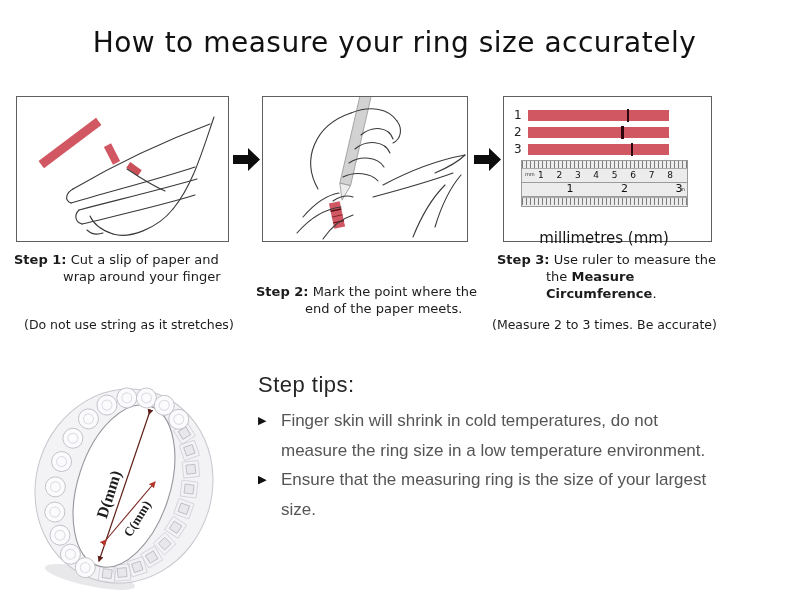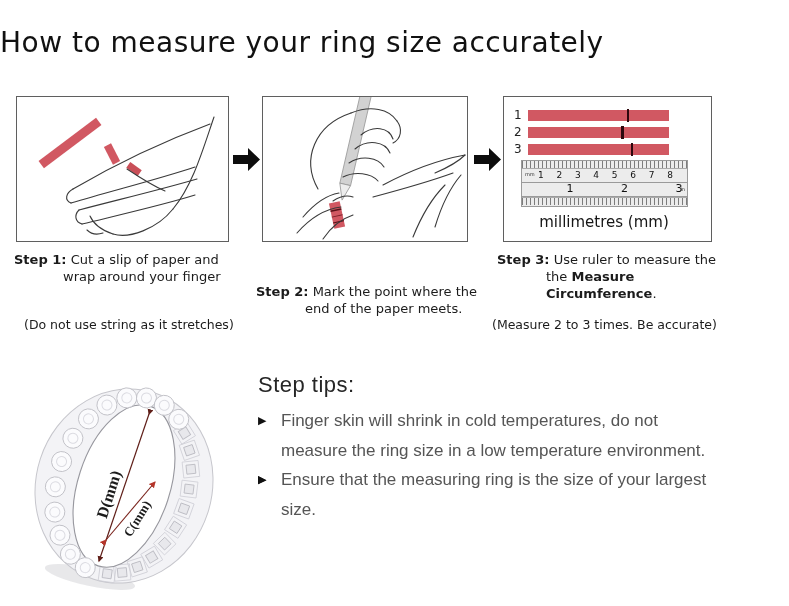--- a/index.html
+++ b/index.html
@@ -1,20 +1,20 @@
 <!DOCTYPE html>
 <html><head>
 <meta charset="utf-8">
 <style>
   html,body{margin:0;padding:0;background:#fff;}
   #page{position:relative;width:789px;height:606px;background:#ffffff;overflow:hidden;
         font-family:"DejaVu Sans",sans-serif;color:#1a1a1a;}
 
   
-  .title{position:absolute;top:26px;left:0;width:100%;
+  .title{position:absolute;top:26px;left:0;width:100%;text-align:center;
          font-size:28px;font-weight:500;letter-spacing:.5px;color:#111;}
 
   
   .panel{position:absolute;top:96px;height:146px;border:1px solid #5f5f5f;background:#fff;box-sizing:border-box;}
   #panel-1{left:16px;width:213px;}
   #panel-2{left:262px;width:206px;}
   #panel-3{left:503px;width:209px;}
   .flow-arrow{position:absolute;top:147px;width:27px;height:25px;}
   #arrow-1{left:233px;} #arrow-2{left:474px;}
 
@@ -39,21 +39,21 @@
          border:1px solid #9a9a9a;box-sizing:border-box;}
   .ticks{height:7px;background:repeating-linear-gradient(90deg,#7c7c7c 0,#7c7c7c 1px,transparent 1px,transparent 4px);
          border-bottom:1px solid #aaa;}
   .ticks.bottom{border-bottom:none;border-top:1px solid #aaa;}
   .cm-row{position:relative;height:13px;display:flex;justify-content:space-between;
           padding:0 14px 0 16px;font-size:9px;line-height:13px;color:#111;border-bottom:1px solid #9a9a9a;}
   .cm-abbrev{position:absolute;left:3px;bottom:1px;font-size:5px;color:#333;}
   .inch-row{position:relative;height:13px;font-size:11px;line-height:12px;color:#111;border-bottom:1px solid #9a9a9a;}
   .inch-row span{position:absolute;top:0;}
   .in-abbrev{position:absolute;right:2px;bottom:1px;font-size:5px;color:#333;}
-  .unit-label{position:absolute;left:0;top:116px;width:200px;text-align:center;
+  .unit-label{position:absolute;left:0;top:132px;width:200px;text-align:center;
               font-size:15px;color:#161616;}
 
   
   #ring-photo{position:absolute;left:2px;top:374px;}
   .warm-heading{position:absolute;left:258px;top:372px;font-size:22px;color:#262626;
                 font-family:"Liberation Sans",sans-serif;font-weight:400;letter-spacing:.5px;}
   .tips-list{position:absolute;left:258px;top:406px;width:462px;list-style:none;margin:0;padding:0;
              font-family:"Liberation Sans",sans-serif;font-size:17px;line-height:29.5px;color:#555;}
   .tip{position:relative;padding-left:23px;}
   .tip .marker{position:absolute;left:0;top:0;font-size:11px;color:#111;}

